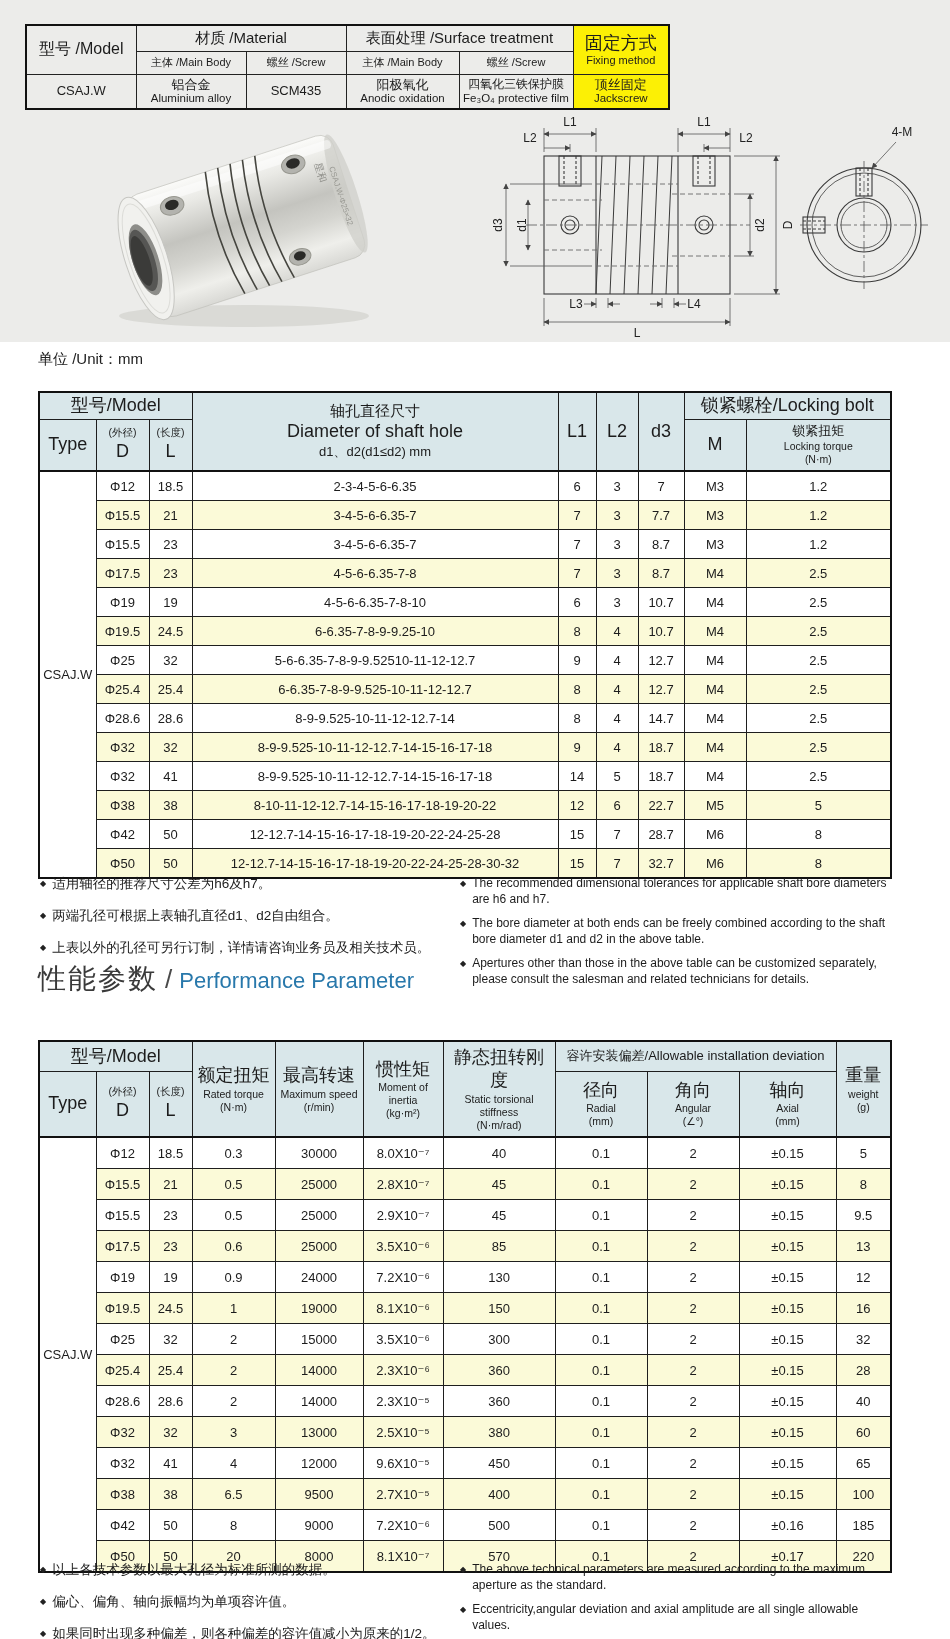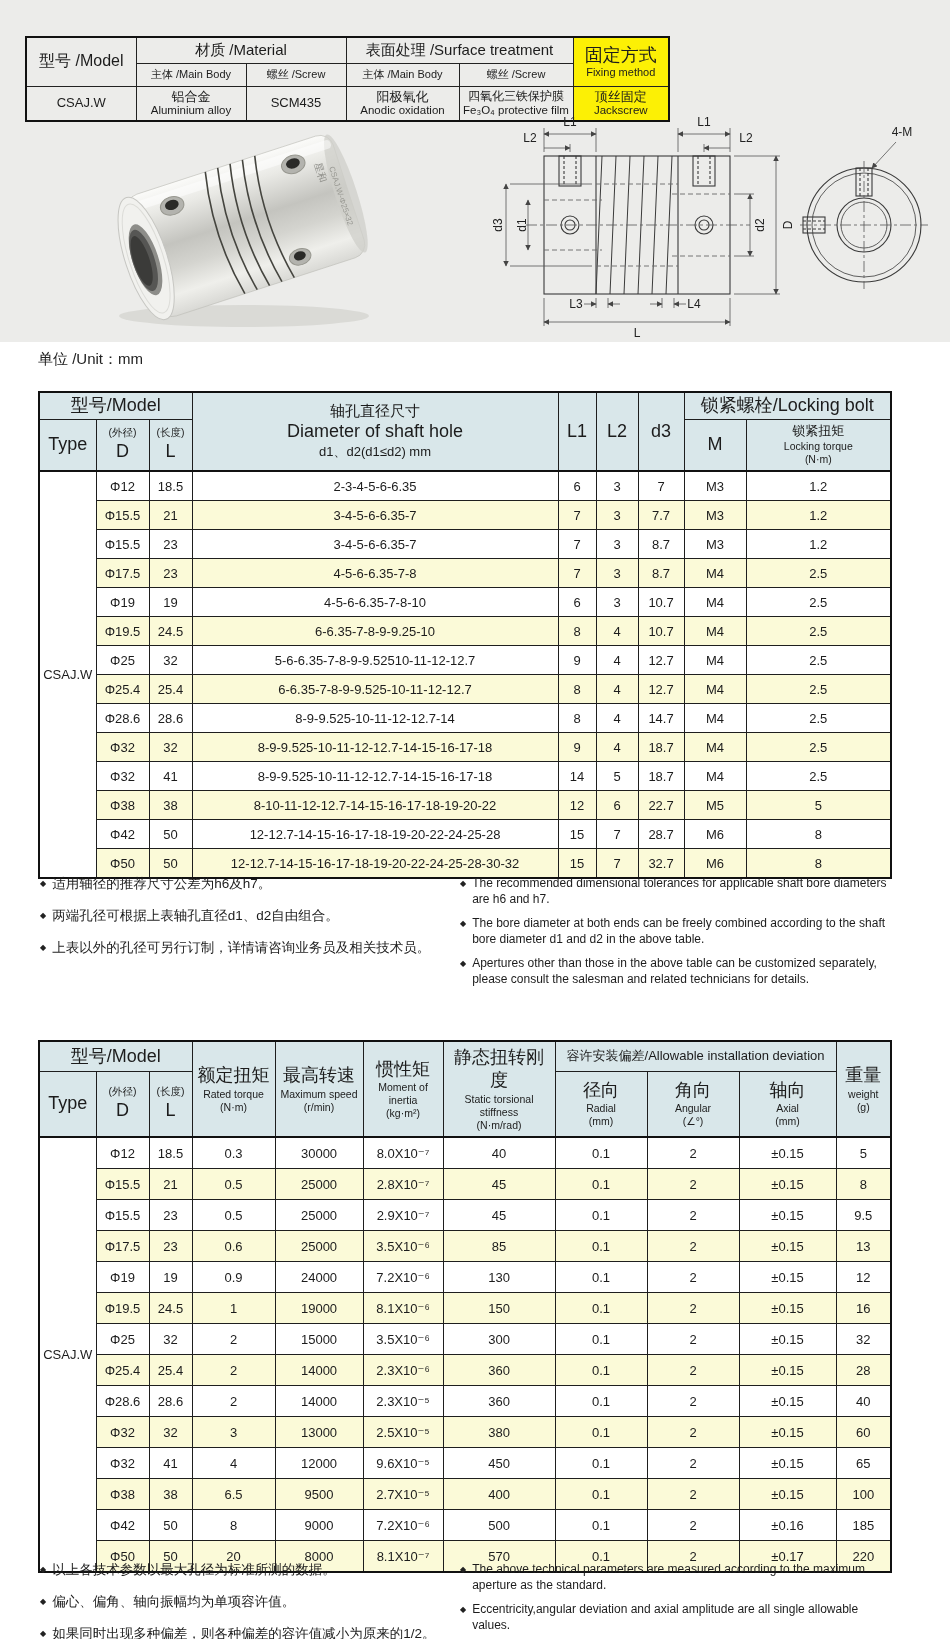--- a/index.html
+++ b/index.html
@@ -3,21 +3,21 @@
 <meta charset="utf-8">
 <style>
   html,body{margin:0;padding:0;background:#fff;}
   body{font-family:"Liberation Sans","DejaVu Sans",sans-serif;color:#1c1c1c;}
   #page{position:relative;width:950px;height:1639px;background:#ffffff;overflow:hidden;}
 
   
   .top-band{position:absolute;left:0;top:0;width:950px;height:342px;background:#ececea;}
 
   
-  .spec-wrap{position:absolute;left:25px;top:36px;width:643px;}
+  .spec-wrap{position:absolute;left:25px;top:24px;width:643px;}
   table.spec{border-collapse:collapse;table-layout:fixed;width:643px;border:2px solid #111;}
   table.spec th,table.spec td{border:1px solid #222;text-align:center;vertical-align:middle;padding:1px 2px;font-weight:normal;}
   table.spec .big-h{font-size:15px;}
   table.spec .model-h{font-size:16px;}
   table.spec .sub-h{font-size:11px;height:20px;}
   table.spec tr.r1{height:26px;}
   table.spec tr.r3{height:35px;}
   .yellow{background:#fcf005 !important;}
   .cz{font-size:13px;line-height:1.2;display:block;}
   .ce{font-size:11.5px;line-height:1.2;display:block;}
@@ -512,20 +512,25 @@
           <span class="bullet">◆</span>
           <span>The bore diameter at both ends can be freely combined according to the shaft bore diameter d1 and d2 in the above table.</span>
         </div>
         <div class="note">
           <span class="bullet">◆</span>
           <span>Apertures other than those in the above table can be customized separately, please consult the salesman and related technicians for details.</span>
         </div>
       </div>
   </div>
 
+  <div class="sec-title" style="top:960px;">
+    <div class="tleft">
+      <span class="st-zh">性能参数</span><span class="st-sep">/</span><span class="st-en">Performance Parameter</span>
+    </div>
+  </div>
 
   <div class="tbl-wrap" style="top:1040px;">
     <table class="dtable perf">
       <colgroup>
         <col style="width:57px">
           <col style="width:53px">
           <col style="width:43px">
         <col style="width:83px">
           <col style="width:88px">
           <col style="width:80px">

